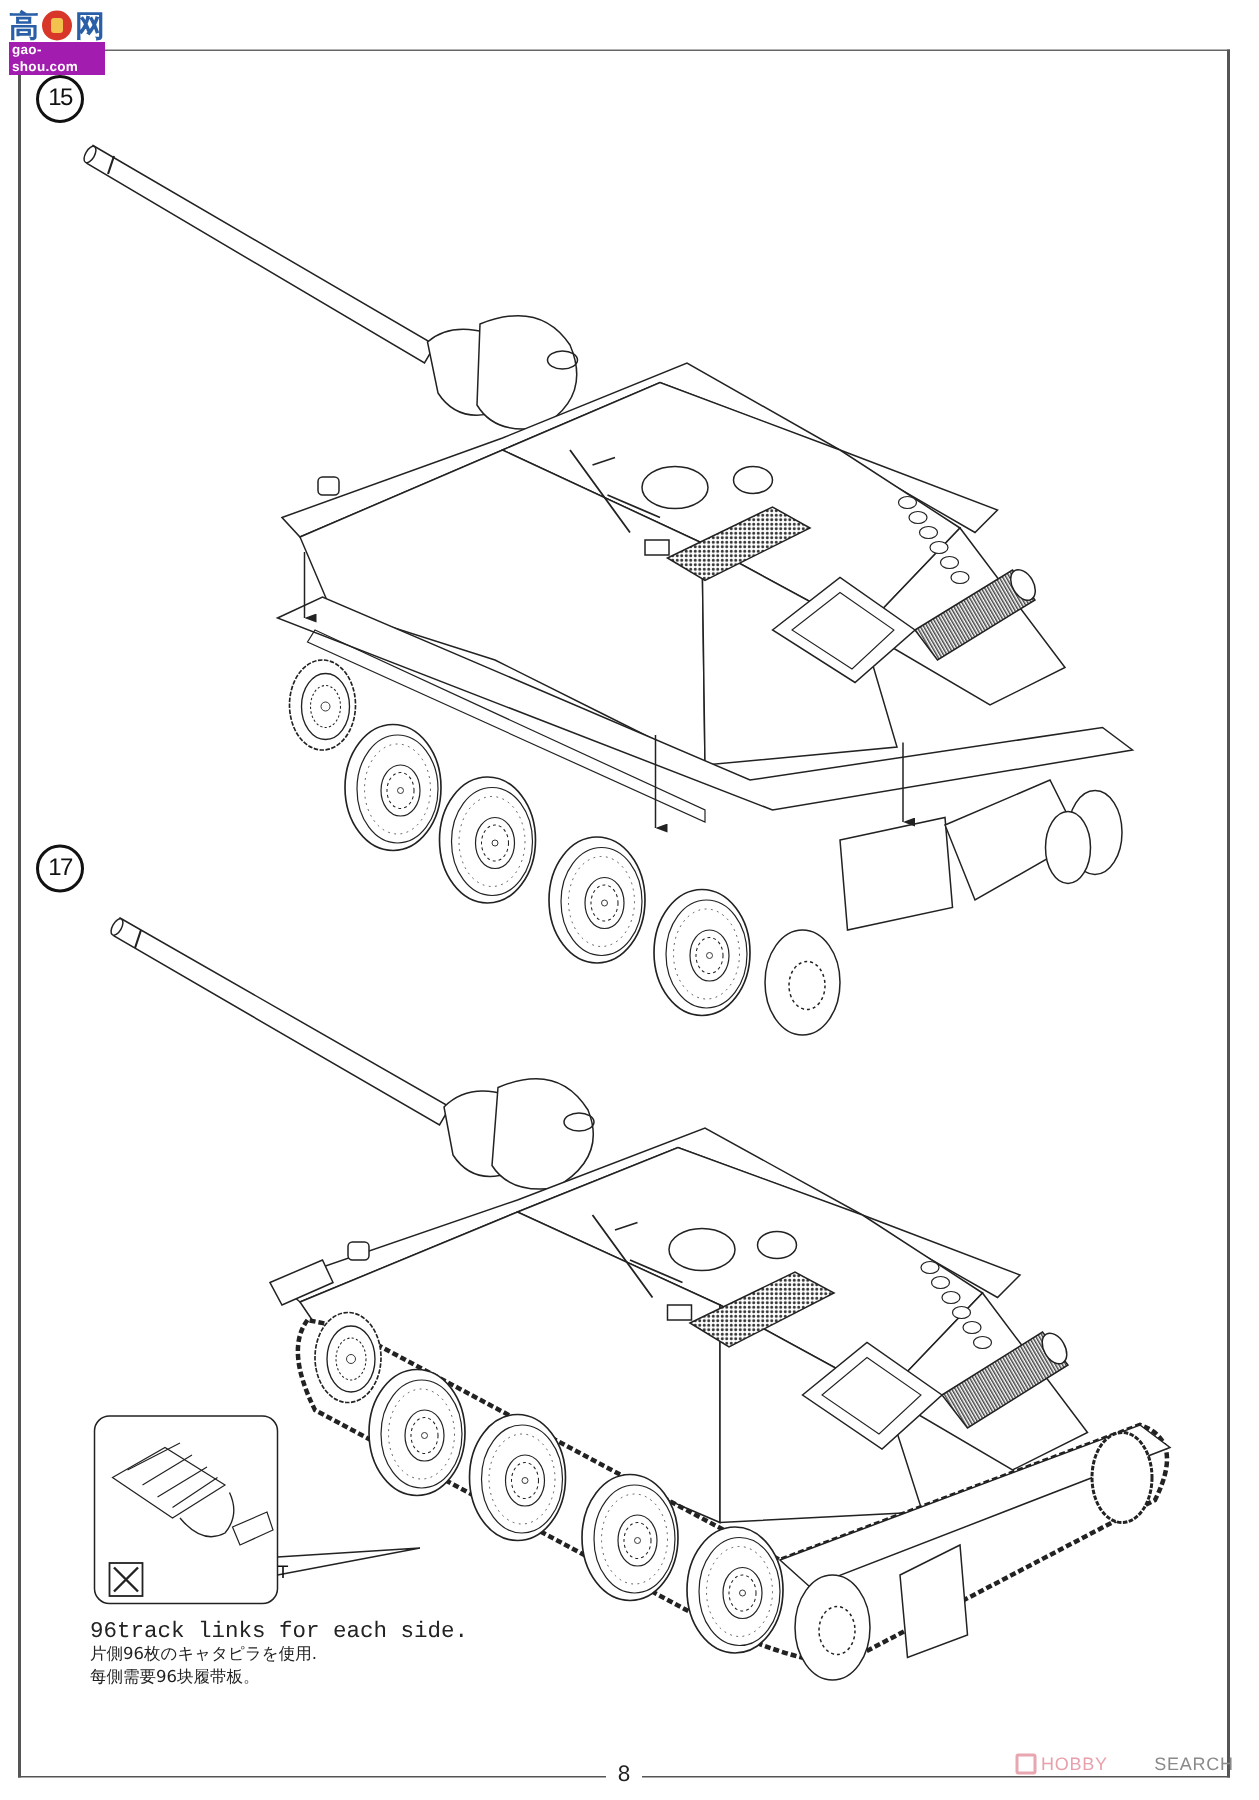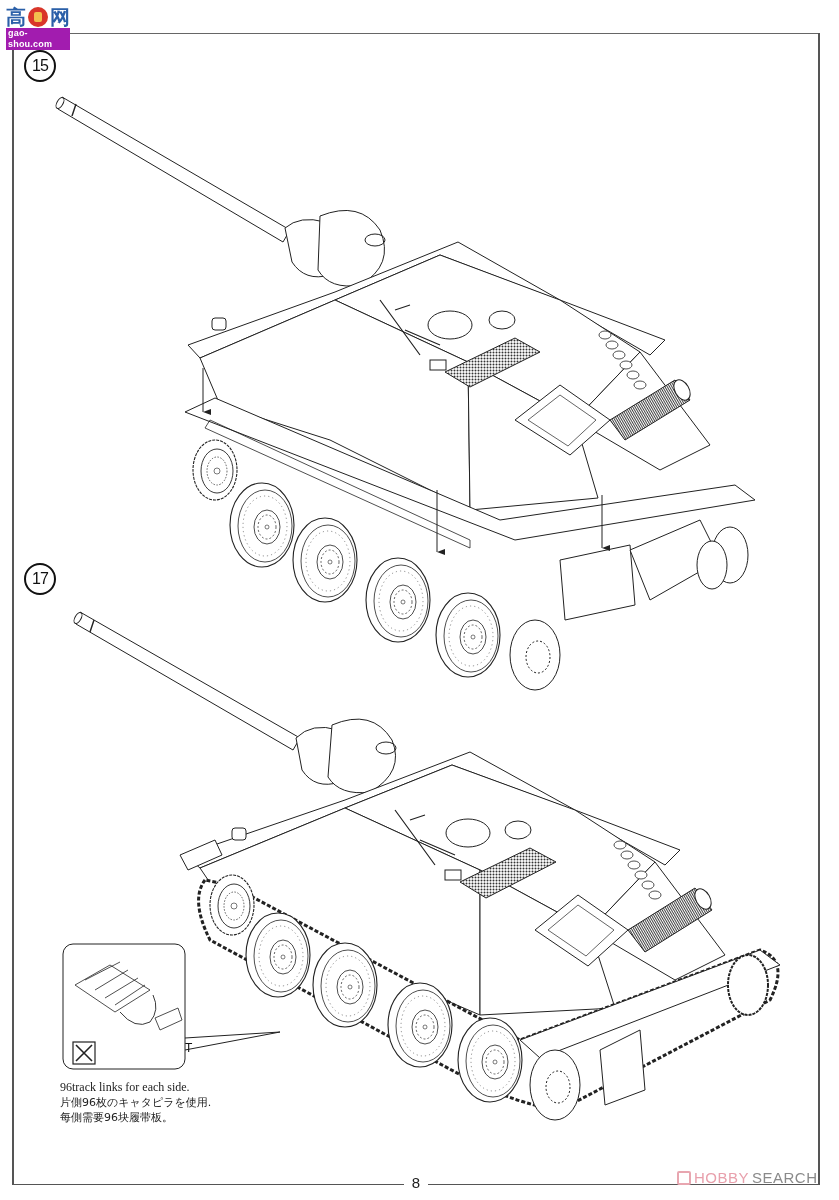--- a/index.html
+++ b/index.html
@@ -16,27 +16,27 @@
   .wm-row { display:flex; align-items:center; gap:2px; }
   .wm-char { font-family:"DejaVu Sans", sans-serif; font-weight:bold; font-size:20px; color:#2a5fa8; line-height:22px; }
   .wm-logo { width:20px; height:20px; border-radius:50%; background:#d9362a; display:inline-block;
              position:relative; }
   .wm-logo::after { content:""; position:absolute; left:6px; top:5px; width:8px; height:10px; background:#f2c14e; border-radius:2px; }
   .wm-url { font-size:9px; font-weight:bold; color:#fff; background:#a21caf; padding:0 2px; line-height:11px; letter-spacing:0.2px; }
   .step-badge { position:absolute; width:32px; height:32px; border:2px solid #111; border-radius:50%;
                 box-sizing:border-box; display:flex; align-items:center; justify-content:center;
                 font-size:16px; letter-spacing:-1px; background:#fff; }
   .callout-text { position:absolute; left:60px; top:1080px; font-size:11px; line-height:15px; color:#222; }
-  .callout-text .en { font-family:Liberation Serif, serif; font-size:12px; }
+  .callout-text .en { font-family:Liberation Mono, monospace; font-size:15px; }
   .callout-text .jp, .callout-text .cn { font-family:"DejaVu Sans", sans-serif; font-size:11px; }
   .hobby-search { position:absolute; left:677px; top:1169px; display:flex; align-items:center; gap:3px;
-                  font-size:15px; letter-spacing:0.5px; }
+                  font-size:12px; letter-spacing:0.5px; }
   .hs-icon { width:14px; height:14px; border:2px solid #e8a6b0; border-radius:2px; box-sizing:border-box; }
   .hs-hobby { color:#e8a0ac; }
-  .hs-search { color:#8a8a8a; }
+  .hs-search { color:#8a8a8a;margin-left:28px; }
   svg { position:absolute; left:0; top:0; }
 </style>
 </head>
 <body>
 
 <div class="frame-top"></div>
 <div class="frame-left"></div>
 <div class="frame-right"></div>
 <div class="frame-bottom-l"></div>
 <div class="frame-bottom-r"></div>

